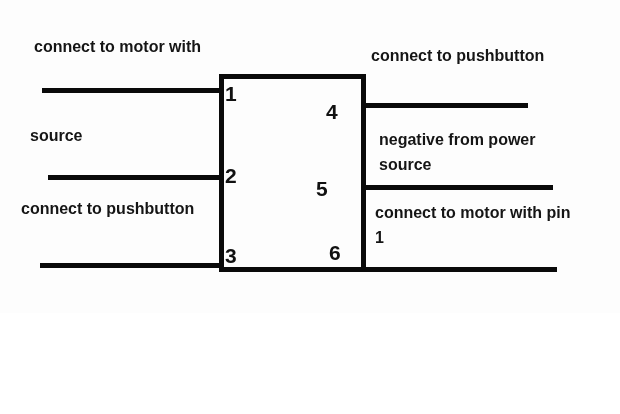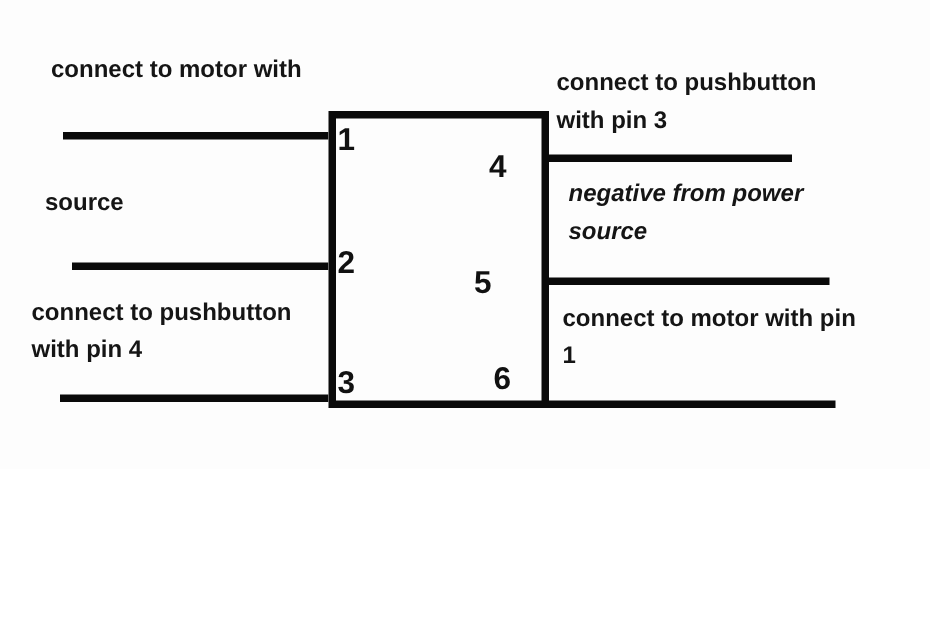--- a/index.html
+++ b/index.html
@@ -58,42 +58,40 @@
     font-size: 16px;
     font-weight: bold;
     color: #151515;
     line-height: 25px;
     white-space: nowrap;
   }
   .label-l1 { left: 34px;  top: 34px;  }
   .label-l2 { left: 30px;  top: 123px; }
   .label-l3 { left: 21px;  top: 196px; }
   .label-r1 { left: 371px; top: 43px;  }
-  .label-r2 { left: 379px; top: 117px; font-style: italic; }
+  .label-r2 { left: 379px; top: 127px; }
   .label-r3 { left: 375px; top: 200px; }
 </style>
 </head>
 <body>
 
 <div class="canvas">
 
   <div class="label label-l1">
     <div>connect to motor with</div>
   </div>
   <div class="label label-l2">
     <div>source</div>
   </div>
   <div class="label label-l3">
     <div>connect to pushbutton</div>
-    <div>with pin 4</div>
   </div>
 
   <div class="label label-r1">
     <div>connect to pushbutton</div>
-    <div>with pin 3</div>
   </div>
   <div class="label label-r2">
     <div>negative from power</div>
     <div>source</div>
   </div>
   <div class="label label-r3">
     <div>connect to motor with pin</div>
     <div>1</div>
   </div>
 

